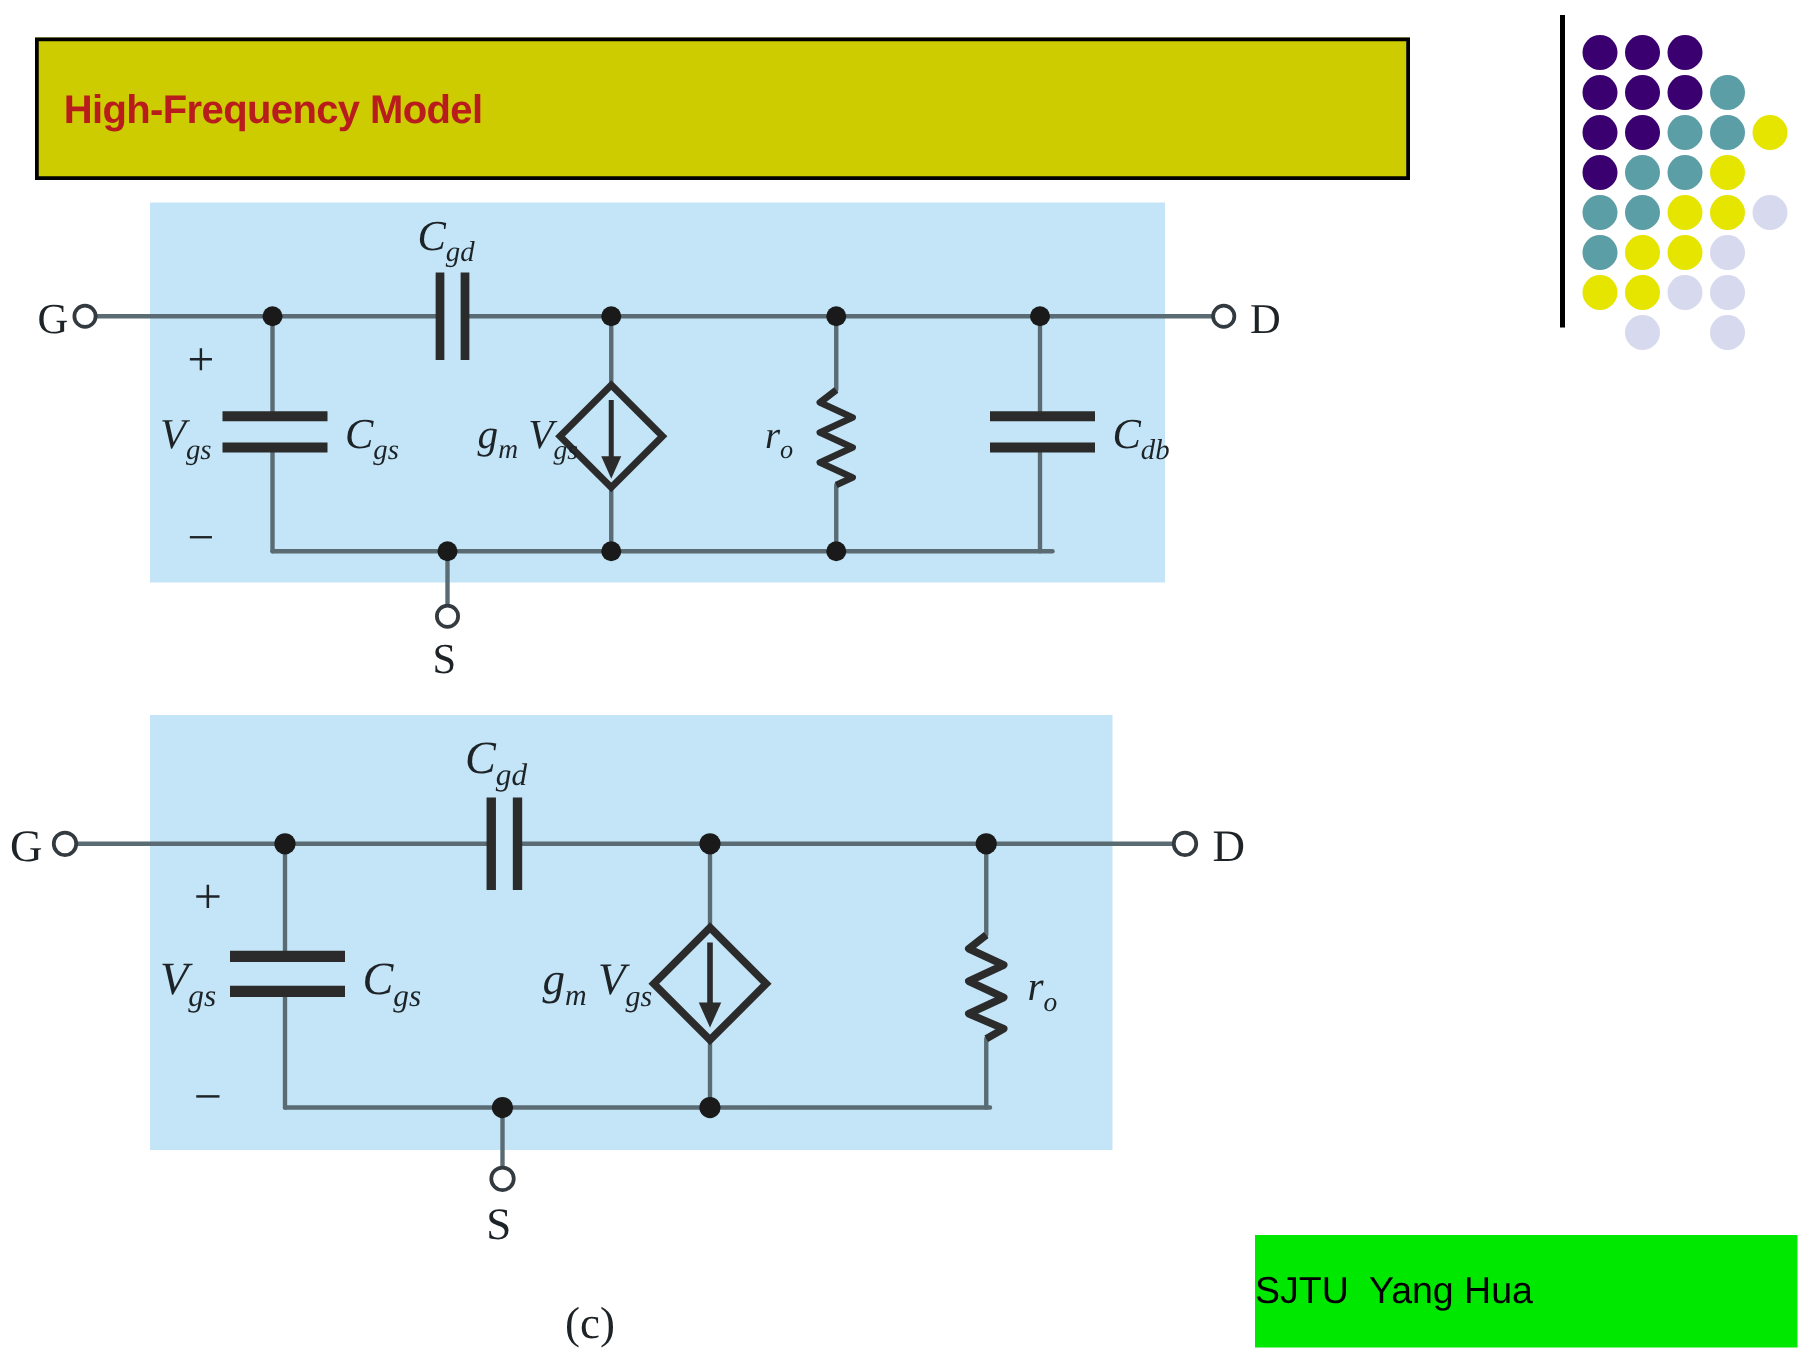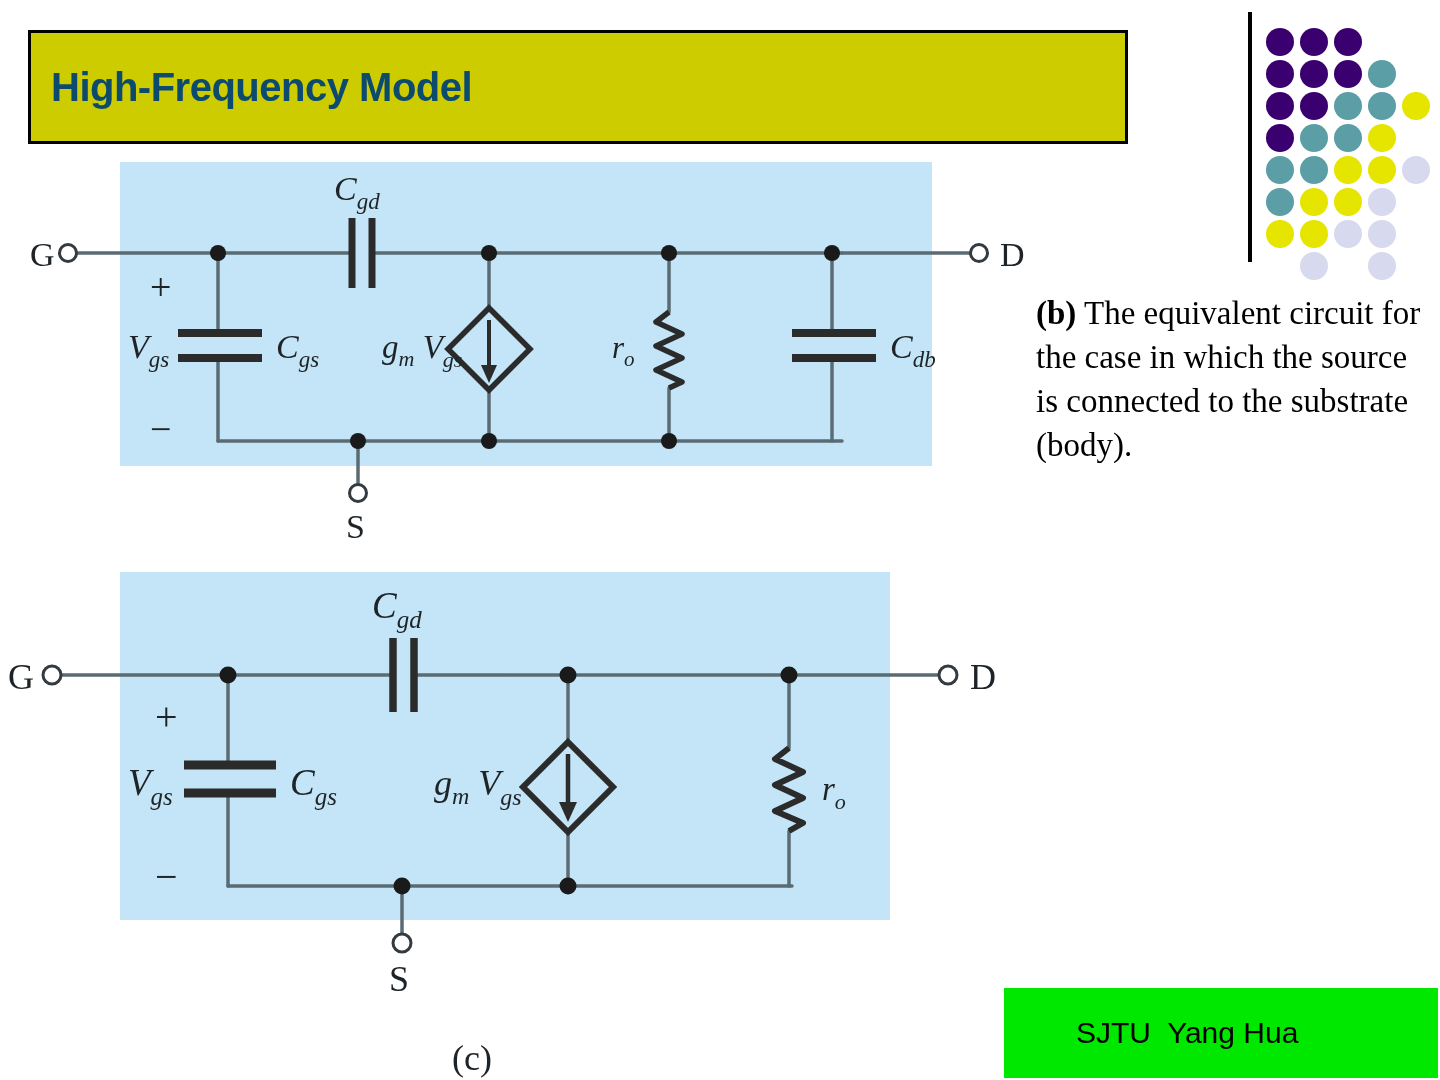--- a/index.html
+++ b/index.html
@@ -13,22 +13,22 @@
 
   
   #title-bar{
     position:absolute;left:28px;top:30px;width:1100px;height:114px;
     background:#cccc00;
     border:3px solid #000000;
     box-sizing:border-box;
     display:flex;align-items:center;
   }
   #title-text{
-    color:#0c4a6e;
-    font-size:40px;
+    color:#b91c1c;
+    font-size:32px;
     font-weight:bold;
     font-family:"Liberation Sans", sans-serif;
     letter-spacing:-0.5px;
     padding-left:20px;
     line-height:1;
   }
 
   
   #logo{
     position:absolute;left:1248px;top:12px;width:180px;height:258px;
@@ -69,21 +69,20 @@
 
   
   #footer-badge{
     position:absolute;left:1004px;top:988px;width:434px;height:90px;
     background:#00e800;
     display:flex;align-items:center;
   }
   #footer-text{
     font-family:"Liberation Sans", sans-serif;
     font-size:30px;color:#000000;
-    padding-left:72px;
     white-space:pre;
   }
 </style>
 </head>
 <body>
 
 <div id="title-bar">
   <div id="title-text">High-Frequency Model</div>
 </div>
 
@@ -273,20 +272,17 @@
     <text x="822" y="250" font-size="33" font-style="italic">r<tspan font-size="22" dy="9">o</tspan></text>
 
     <text x="155" y="180" font-size="40">+</text>
     <text x="155" y="340" font-size="40">−</text>
 
     <text x="452" y="520" font-size="36">(c)</text>
   </g>
 </svg>
 
 <div id="body-text">
-  <div class="para">
-    <b>(b)</b><span> The equivalent circuit for the case in which the source is connected to the substrate (body).</span>
-  </div>
 </div>
 
 <div id="footer-badge">
   <div id="footer-text">SJTU  Yang Hua</div>
 </div>
 
 </body></html>

